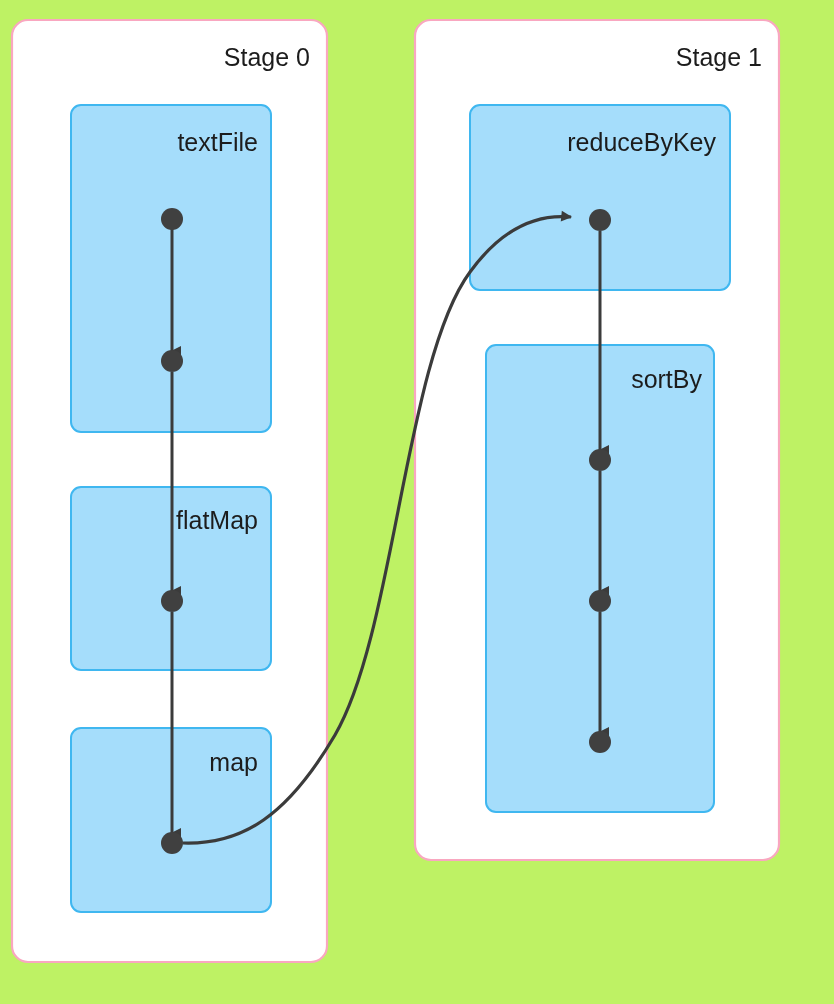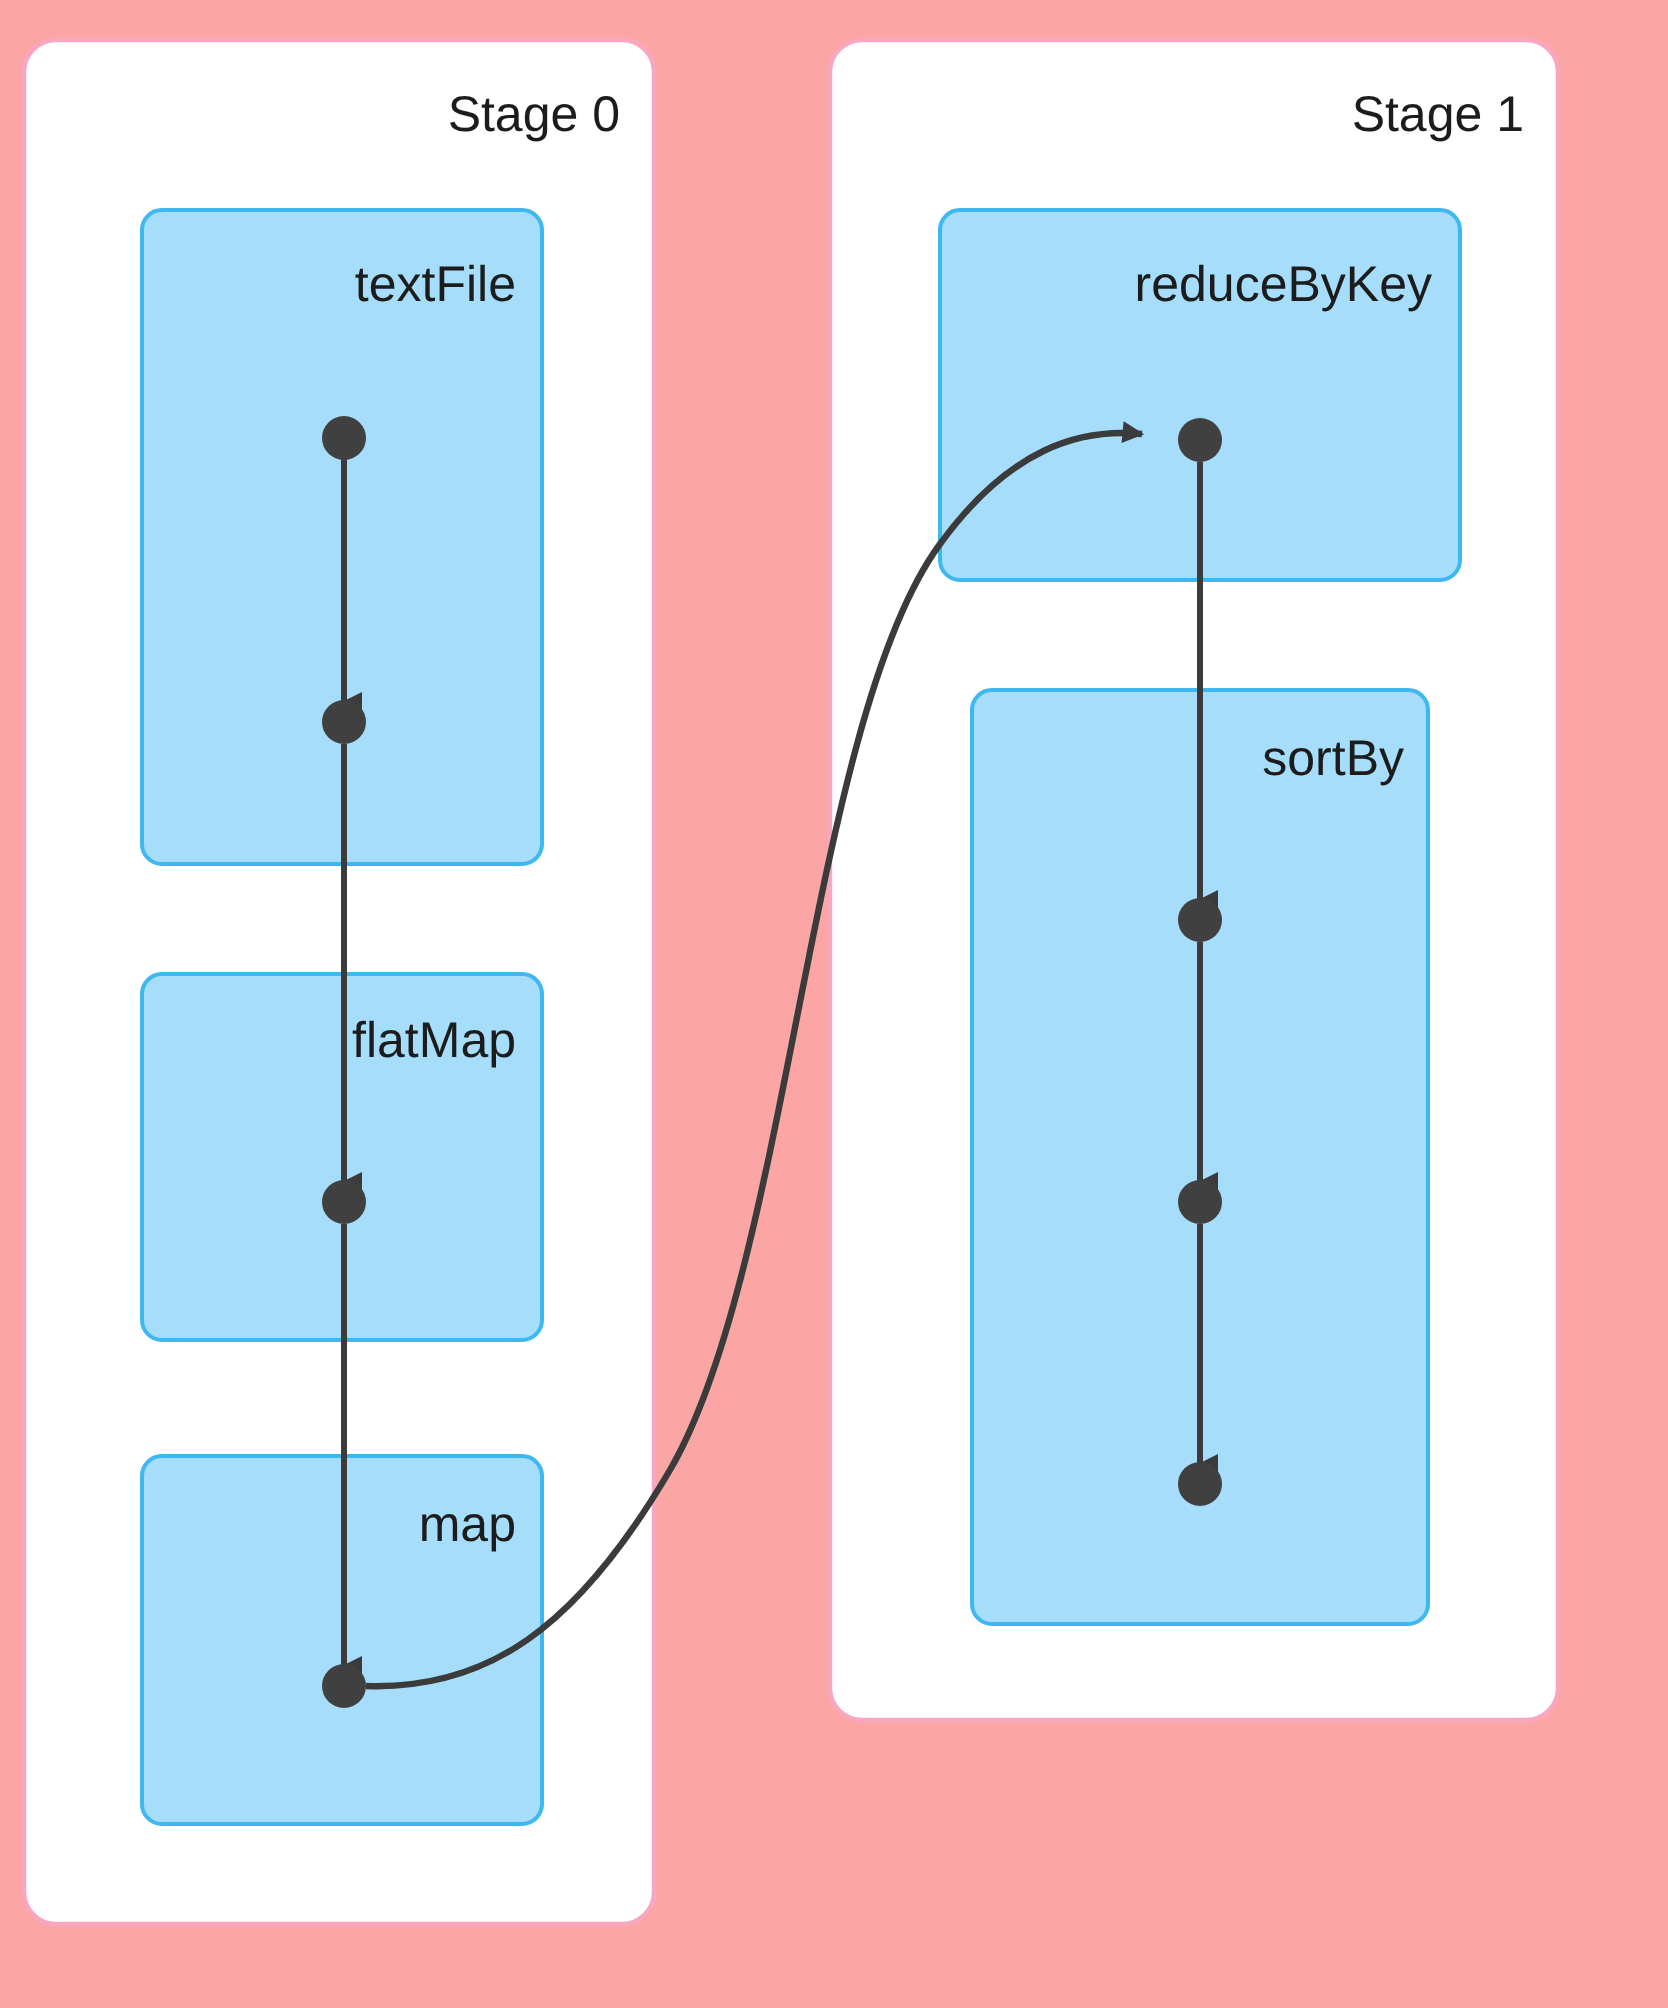--- a/index.html
+++ b/index.html
@@ -10,21 +10,21 @@
   body {
     font-family: "Liberation Sans", sans-serif;
     width: 834px;
     height: 1004px;
     overflow: hidden;
   }
   #dag-root {
     position: relative;
     width: 834px;
     height: 1004px;
-    background: #fca5a5;
+    background: #bef264;
   }
   #dag-svg {
     position: absolute;
     top: 0;
     left: 0;
     width: 834px;
     height: 1004px;
     display: block;
   }
   .stage-label {

